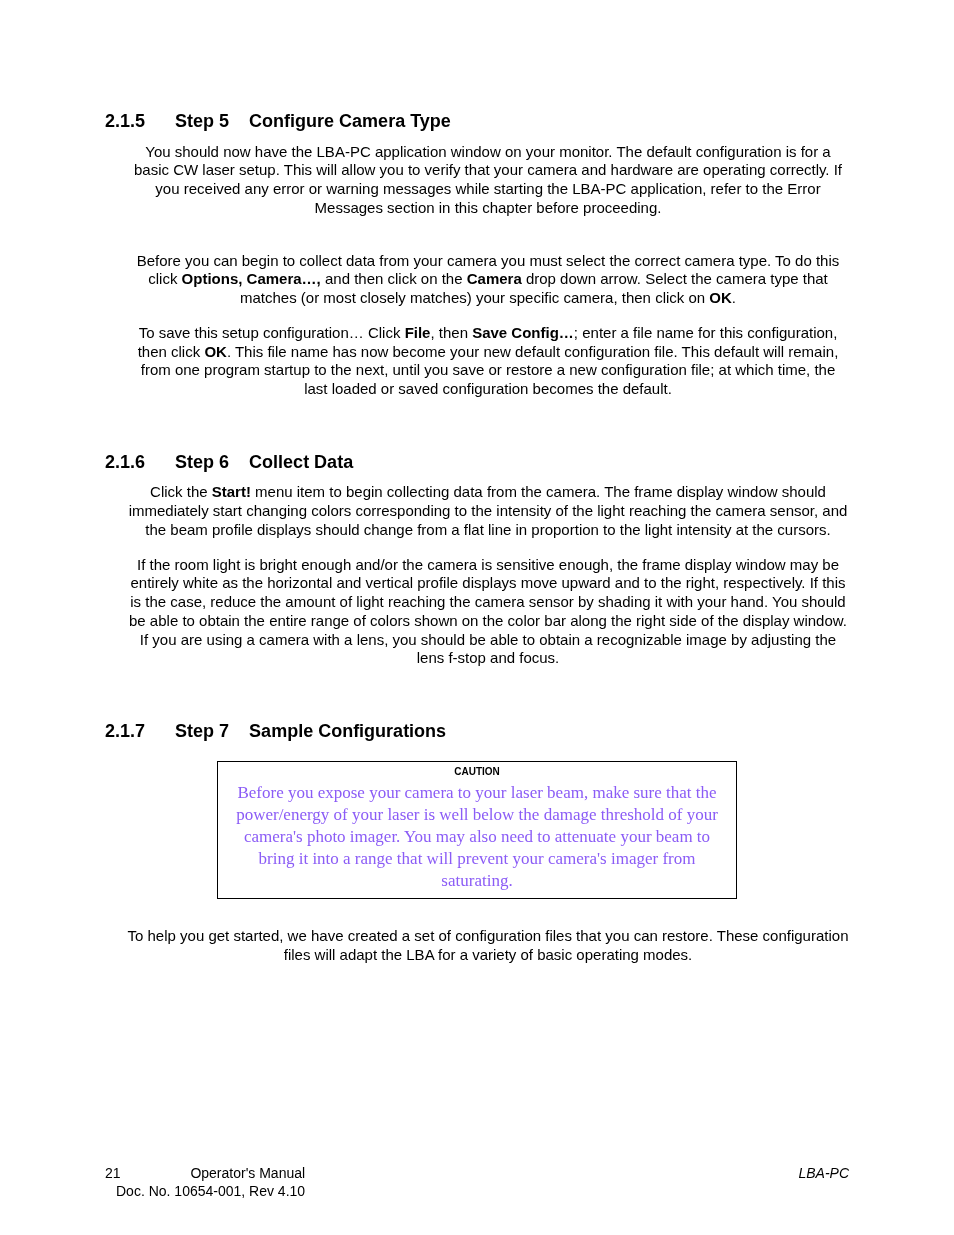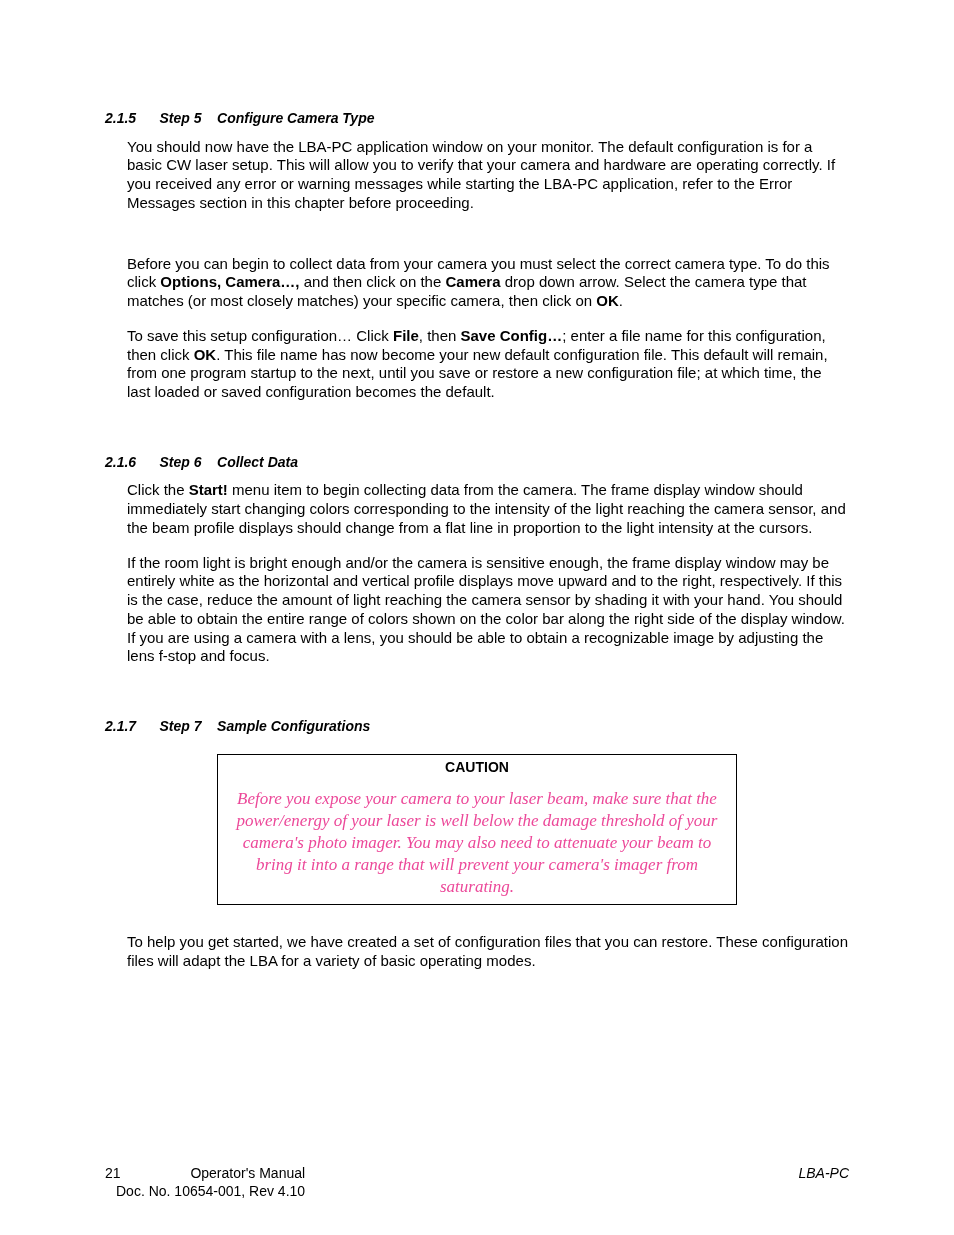--- a/index.html
+++ b/index.html
@@ -13,49 +13,48 @@
   .page {
     width: 954px;
     height: 1235px;
     box-sizing: border-box;
     padding: 110px 105px 60px 105px;
     position: relative;
     font-size: 15px;
     line-height: 1.25;
   }
   h2.section {
-    font-size: 14px;
+    font-size: 18px;
     font-weight: bold;
     margin: 0 0 10px 0;
-    font-style: italic;
   }
   .body-text {
-    margin: 8px 0 16px 22px;
+    margin: 0 0 16px 22px;
+    text-align: center;
   }
   .italic { font-style: italic; }
   .caution-box {
     border: 1px solid #000;
     width: 520px;
     margin: 18px auto 28px auto;
     text-align: center;
     padding: 4px 10px 6px 10px;
     box-sizing: border-box;
   }
   .caution-title {
     font-weight: bold;
     font-family: Verdana, Arial, sans-serif;
-    font-size: 14px;
-    margin-bottom: 12px;
+    font-size: 10px;
+    margin-bottom: 4px;
   }
   .caution-body {
-    color: #ec4899;
+    color: #8b5cf6;
     font-family: "Times New Roman", Times, serif;
     font-size: 17px;
     line-height: 1.3;
-    font-style: italic;
   }
   .footer {
     position: absolute;
     left: 105px;
     right: 105px;
     bottom: 70px;
     font-size: 14px;
   }
   .footer .left { position: absolute; left: 11px; text-align: right; }
   .footer .center { position: absolute; left: 0; right: 0; text-align: left; }

